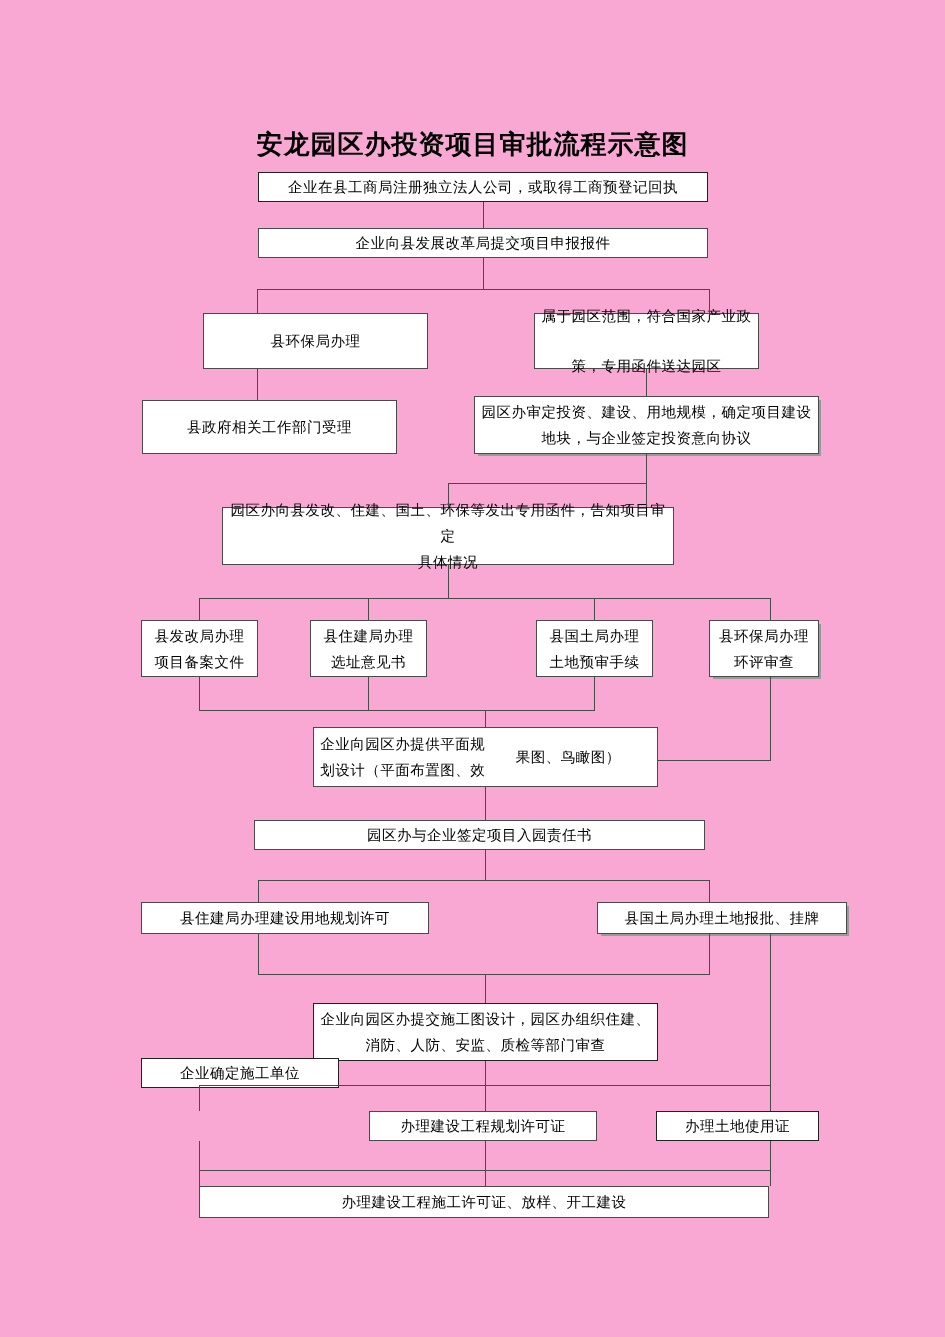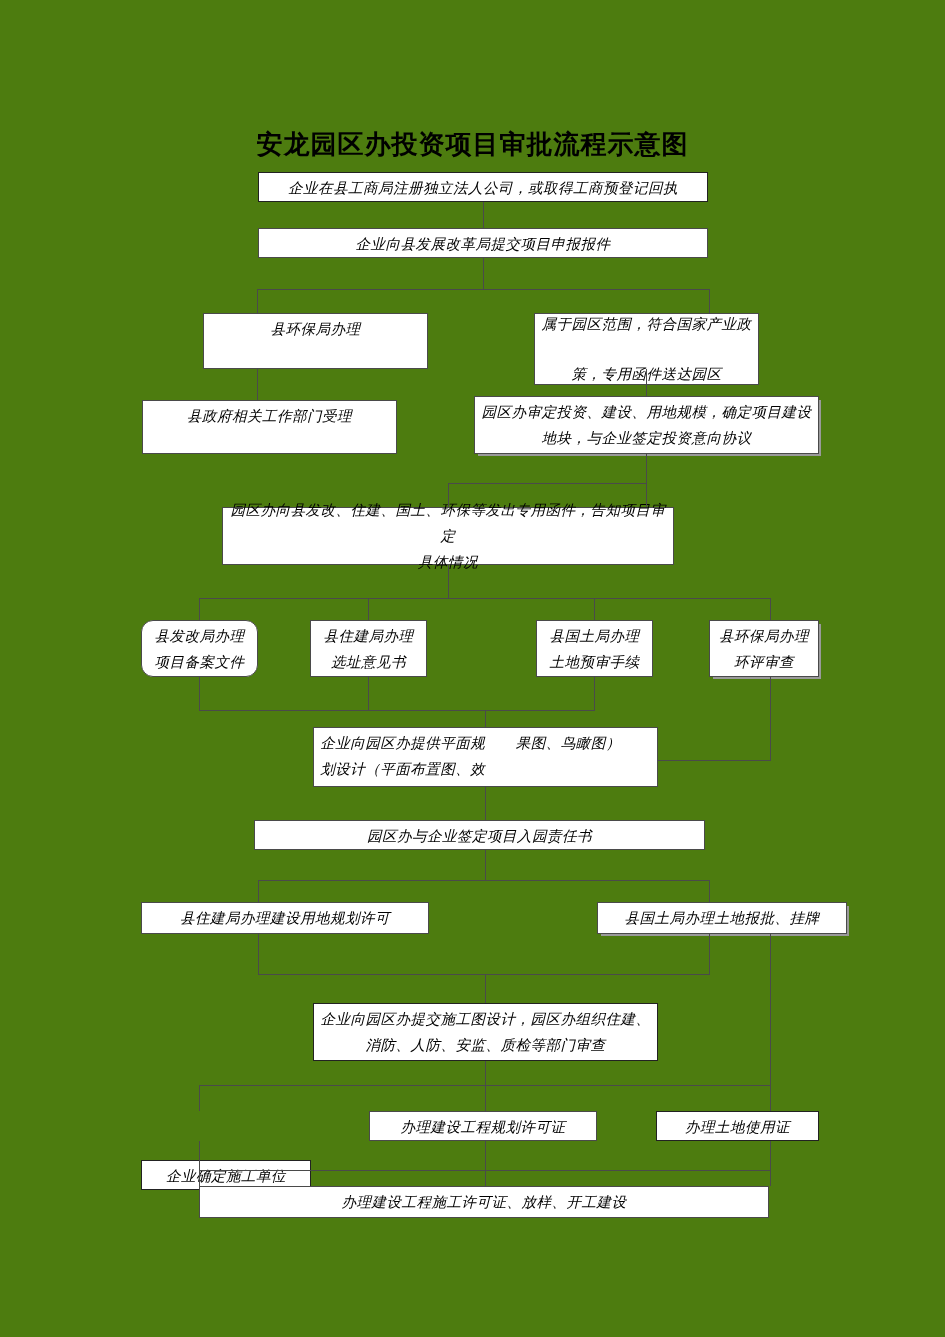--- a/index.html
+++ b/index.html
@@ -8,21 +8,21 @@
     background: #ffffff;
   }
   body {
     font-family: "Liberation Serif", "DejaVu Serif", serif;
     color: #000000;
   }
   #page {
     position: relative;
     width: 945px;
     height: 1337px;
-    background: #4d7c0f;
+    background: #f9a8d4;
     overflow: hidden;
   }
   .title {
     position: absolute;
     left: 0;
     top: 128px;
     width: 945px;
     text-align: center;
     font-size: 26px;
     font-weight: bold;
@@ -30,28 +30,27 @@
     line-height: 34px;
     white-space: nowrap;
   }
   
   .box {
     position: absolute;
     box-sizing: border-box;
     border: 1px solid #4a4a4a;
     background: #ffffff;
     display: flex;
-    align-items: flex-start;
+    align-items: center;
     justify-content: center;
     text-align: center;
     font-size: 14.5px;
     line-height: 26px;
     padding: 2px 6px;
     letter-spacing: 0.5px;
-    font-style: italic;
   }
   .box.shadow {
     box-shadow: 3px 3px 0 -1px #9a9a9a;
   }
   .box.thick {
     border: 1.6px solid #222222;
   }
   .box span {
     display: block;
     width: 100%;
@@ -80,40 +79,40 @@
   </div>
 
   <div class="box" style="left:258px; top:228px; width:450px; height:30px;">
     <span>企业向县发展改革局提交项目申报报件</span>
   </div>
 
   <div class="box" style="left:203px; top:313px; width:225px; height:56px;">
     <span>县环保局办理</span>
   </div>
 
-  <div class="box" style="left:534px; top:313px; width:225px; height:72px; flex-direction:column;gap:24px;">
+  <div class="box" style="left:534px; top:313px; width:225px; height:56px; flex-direction:column;gap:24px;">
     <span>属于园区范围，符合国家产业政</span>
     <span>策，专用函件送达园区</span>
   </div>
 
   <div class="box" style="left:142px; top:400px; width:255px; height:54px;">
     <span>县政府相关工作部门受理</span>
   </div>
 
   <div class="box shadow" style="left:474px; top:396px; width:345px; height:58px; flex-direction:column;">
     <span>园区办审定投资、建设、用地规模，确定项目建设</span>
     <span>地块，与企业签定投资意向协议</span>
   </div>
 
   <div class="box" style="left:222px; top:507px; width:452px; height:58px; flex-direction:column;">
     <span>园区办向县发改、住建、国土、环保等发出专用函件，告知项目审定</span>
     <span>具体情况</span>
   </div>
 
-  <div class="box" style="left:141px; top:620px; width:117px; height:57px; flex-direction:column;border-radius:12px;">
+  <div class="box" style="left:141px; top:620px; width:117px; height:57px; flex-direction:column;">
     <span>县发改局办理</span>
     <span>项目备案文件</span>
   </div>
 
   <div class="box" style="left:310px; top:620px; width:117px; height:57px; flex-direction:column;">
     <span>县住建局办理</span>
     <span>选址意见书</span>
   </div>
 
   <div class="box" style="left:536px; top:620px; width:117px; height:57px; flex-direction:column;">
@@ -141,21 +140,21 @@
 
   <div class="box shadow" style="left:597px; top:902px; width:250px; height:32px;">
     <span>县国土局办理土地报批、挂牌</span>
   </div>
 
   <div class="box thick" style="left:313px; top:1003px; width:345px; height:58px; flex-direction:column;">
     <span>企业向园区办提交施工图设计，园区办组织住建、</span>
     <span>消防、人防、安监、质检等部门审查</span>
   </div>
 
-  <div class="box thick" style="left:141px; top:1160px; width:170px; height:30px;">
+  <div class="box thick" style="left:141px; top:1058px; width:198px; height:30px;">
     <span>企业确定施工单位</span>
   </div>
 
   <div class="box" style="left:369px; top:1111px; width:228px; height:30px;">
     <span>办理建设工程规划许可证</span>
   </div>
 
   <div class="box thick" style="left:656px; top:1111px; width:163px; height:30px;">
     <span>办理土地使用证</span>
   </div>

